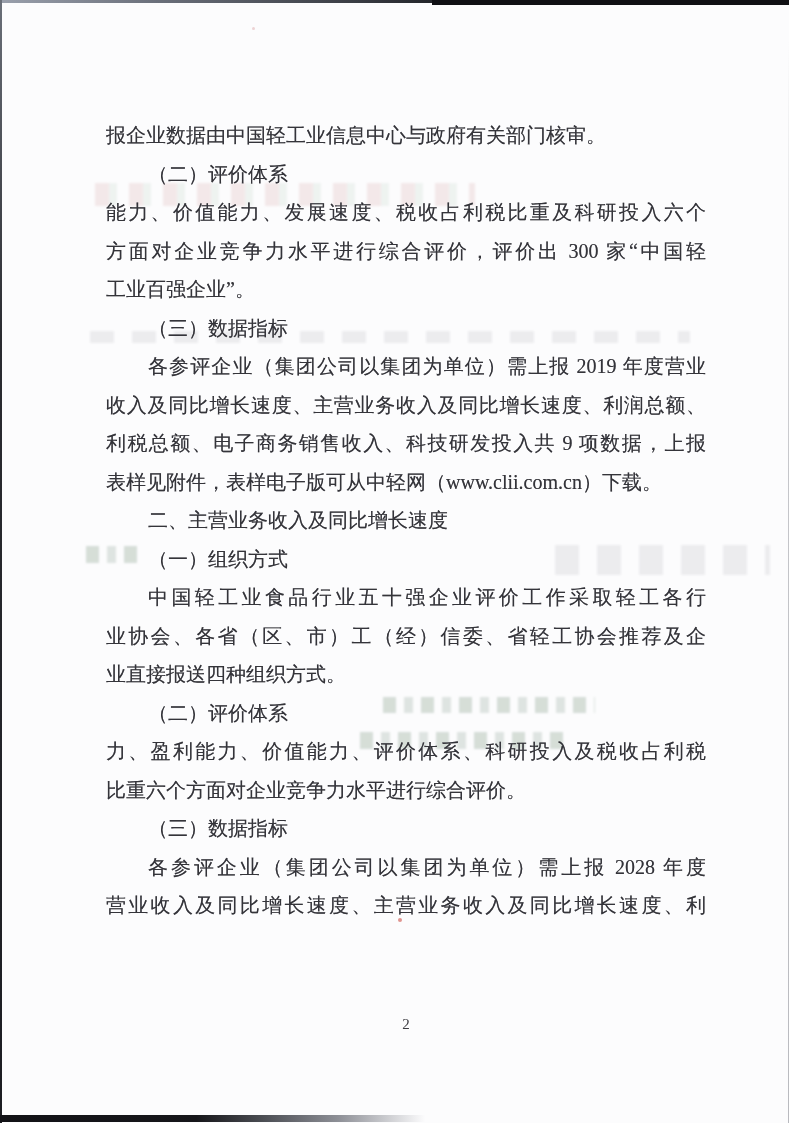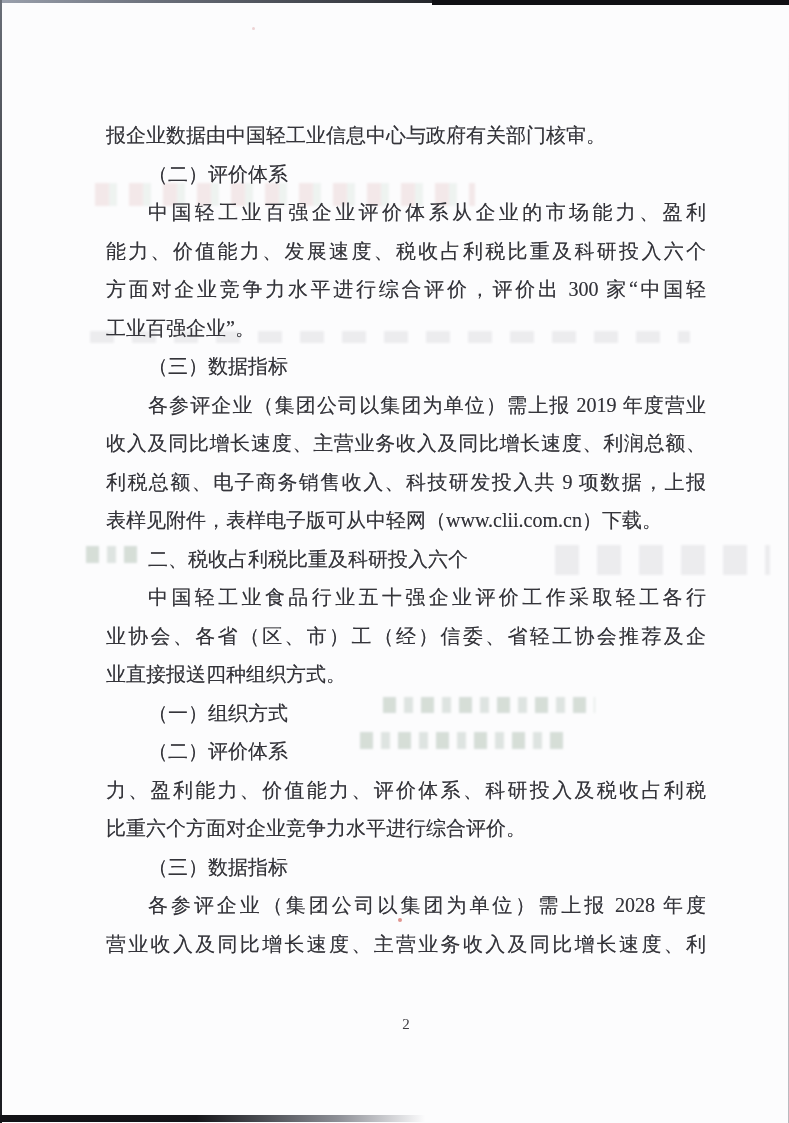--- a/index.html
+++ b/index.html
@@ -67,49 +67,48 @@
 
     <section>
       <div class="ln">报企业数据由中国轻工业信息中心与政府有关部门核审。</div>
     </section>
 
     <section>
       <div class="ln ind">（二）评价体系</div>
     </section>
 
     <section>
-      <div class="ln ind jl">中国轻工业百强企业评价体系从企业的市场能力、盈利</div>
       <div class="ln jl">能力、价值能力、发展速度、税收占利税比重及科研投入六个</div>
       <div class="ln jl">方面对企业竞争力水平进行综合评价，评价出 300 家“中国轻</div>
       <div class="ln">工业百强企业”。</div>
     </section>
 
     <section>
       <div class="ln ind">（三）数据指标</div>
     </section>
 
     <section>
       <div class="ln ind jl">各参评企业（集团公司以集团为单位）需上报 2019 年度营业</div>
       <div class="ln jl">收入及同比增长速度、主营业务收入及同比增长速度、利润总额、</div>
       <div class="ln jl">利税总额、电子商务销售收入、科技研发投入共 9 项数据，上报</div>
       <div class="ln">表样见附件，表样电子版可从中轻网（www.clii.com.cn）下载。</div>
     </section>
 
     <section>
-      <div class="ln ind">二、税收占利税比重及科研投入六个</div>
+      <div class="ln ind">二、主营业务收入及同比增长速度</div>
+    </section>
+
+    <section>
+      <div class="ln ind">（一）组织方式</div>
     </section>
 
     <section>
       <div class="ln ind jl">中国轻工业食品行业五十强企业评价工作采取轻工各行</div>
       <div class="ln jl">业协会、各省（区、市）工（经）信委、省轻工协会推荐及企</div>
       <div class="ln">业直接报送四种组织方式。</div>
-    </section>
-
-    <section>
-      <div class="ln ind">（一）组织方式</div>
     </section>
 
     <section>
       <div class="ln ind">（二）评价体系</div>
     </section>
 
     <section>
       <div class="ln jl">力、盈利能力、价值能力、评价体系、科研投入及税收占利税</div>
       <div class="ln">比重六个方面对企业竞争力水平进行综合评价。</div>
     </section>

